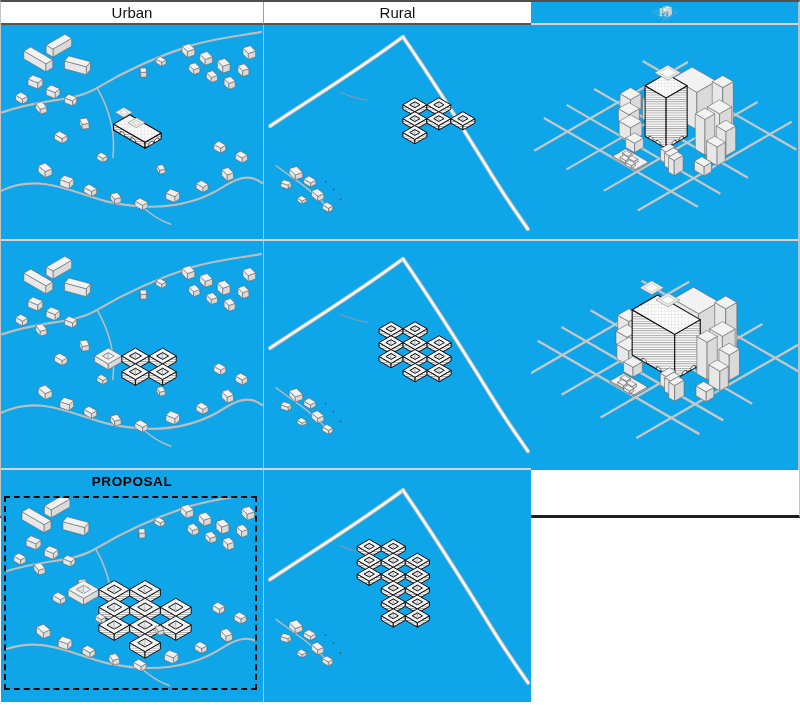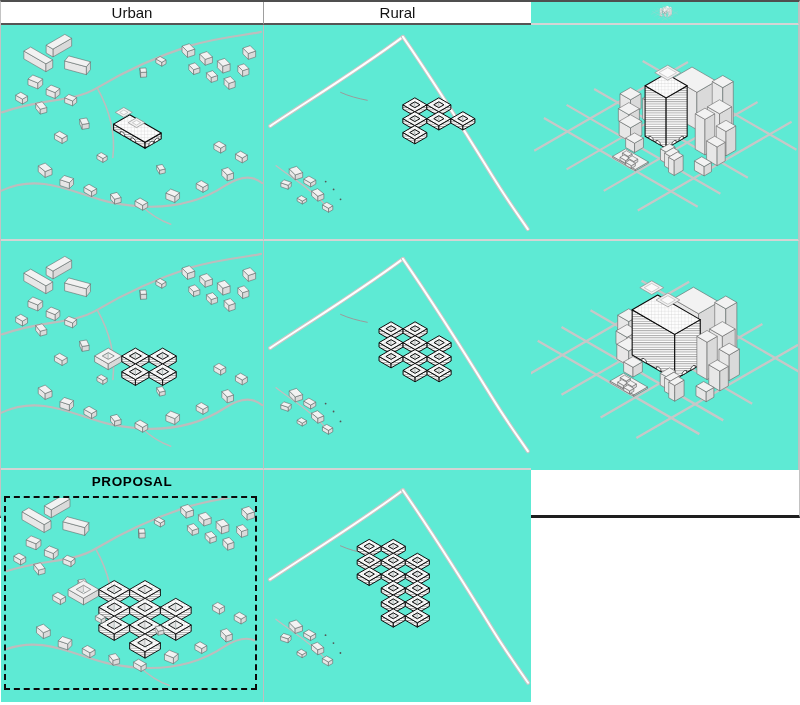--- a/index.html
+++ b/index.html
@@ -12,21 +12,21 @@
     grid-template-columns:263px 267px 268px;
     grid-template-rows:23px 216px 229px 232px;
   }
   .hcell{
     box-sizing:border-box;border-bottom:2px solid #555555;border-right:1px solid #9e9e9e;
     display:flex;align-items:center;justify-content:center;
     font-size:15px;color:#111;background:#fff;
   }
   .hcell.c3{border-right:none;}
   .cell{
-    position:relative;box-sizing:border-box;overflow:hidden;background:#5eead4;
+    position:relative;box-sizing:border-box;overflow:hidden;background:#0ea5e9;
     border-right:1px solid #bfbfbf;
   }
   .cell.c3{border-right:none;}
   .cell.r1,.cell.r2{border-bottom:2px solid #d4d4d4;}
   .cell > svg{display:block;width:100%;height:100%;}
   .proposal-label{
     position:absolute;top:4px;left:0;right:0;text-align:center;z-index:2;
     font-weight:bold;font-size:13.5px;letter-spacing:.6px;color:#000;
   }
   .proposal-box{

